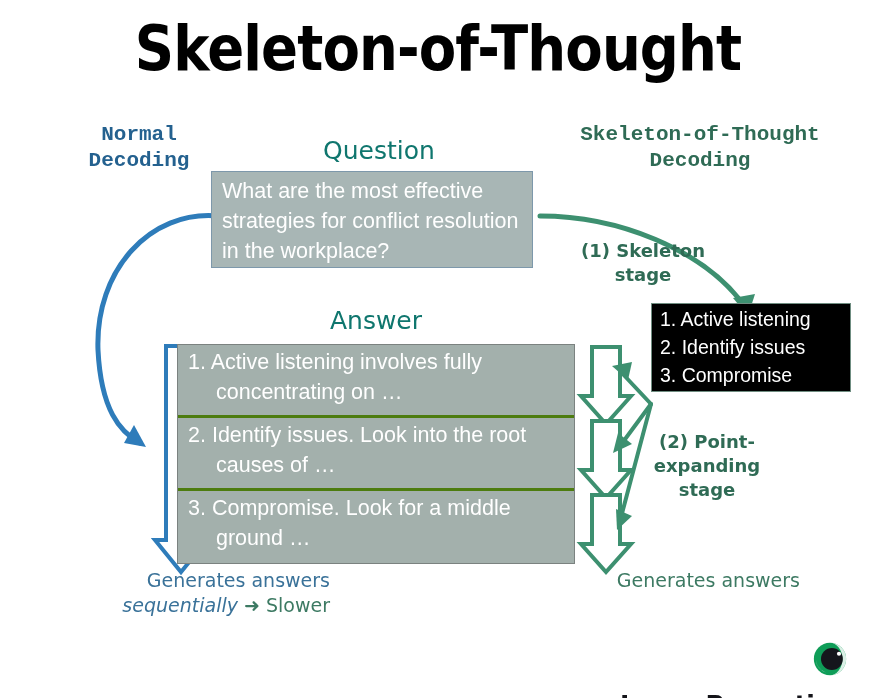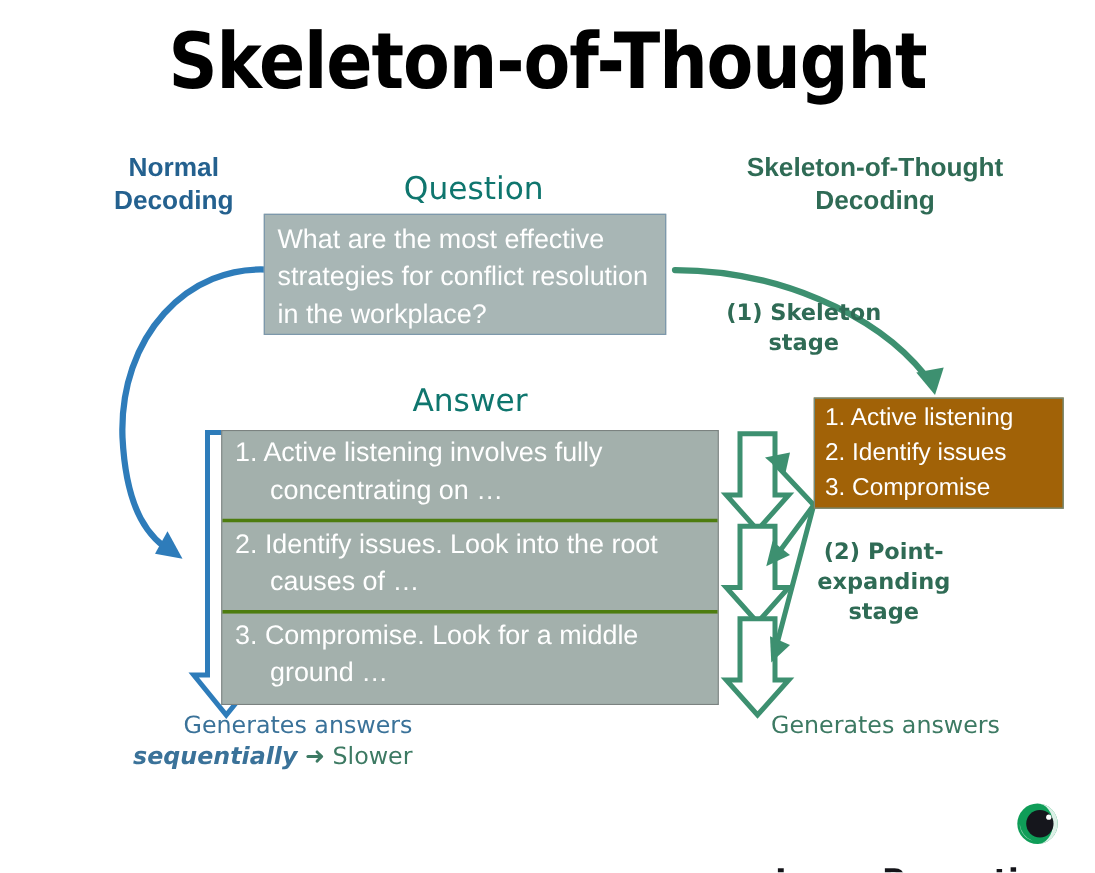--- a/index.html
+++ b/index.html
@@ -31,21 +31,21 @@
     font-size: 62px;
     letter-spacing: -1px;
     color: #000000;
     transform: scaleX(0.88);
     white-space: nowrap;
   }
 
   
   .col-heading {
     position: absolute;
-    font-family: Liberation Sans, sans-serif;
+    font-family: Liberation Mono, monospace;
     font-weight: bold;
     font-size: 21px;
     line-height: 26px;
     text-align: center;
     white-space: pre-line;
   }
   #normal-decoding-heading {
     left: 24px;
     top: 122px;
     width: 230px;
@@ -117,24 +117,24 @@
   .answer-row .hang {
     display: block;
     padding-left: 28px;
     text-indent: -28px;
   }
 
   
   #skeleton-box {
     position: absolute;
     left: 651px;
-    top: 318px;
+    top: 303px;
     width: 200px;
     height: 89px;
-    background: #a16207;
+    background: #000000;
     border: 1px solid #6f8d81;
     box-sizing: border-box;
   }
   #skeleton-text {
     position: absolute;
     left: 8px;
     top: 1px;
     width: 190px;
     font-size: 19.5px;
     line-height: 28px;
@@ -160,21 +160,21 @@
   .footnote {
     position: absolute;
     font-family: "DejaVu Sans", sans-serif;
     font-size: 19px;
     line-height: 25px;
     text-align: right;
   }
   #left-footnote  { left: 10px; top: 568px; width: 320px; color: #3a7299; }
   #right-footnote { left: 470px; top: 568px; width: 330px; color: #3d7a63; }
   .footnote .line2 { display: block; white-space: nowrap; }
-  .footnote em { font-style: italic; font-weight: bold; }
+  .footnote em { font-style: italic; }
   #left-footnote .arrow-glyph,
   #left-footnote .tail-word { color: #3d7a63; }
   .arrow-glyph { font-weight: bold; }
 
   
   #overlay {
     position: absolute;
     left: 0; top: 0;
     width: 876px; height: 698px;
     pointer-events: none;

